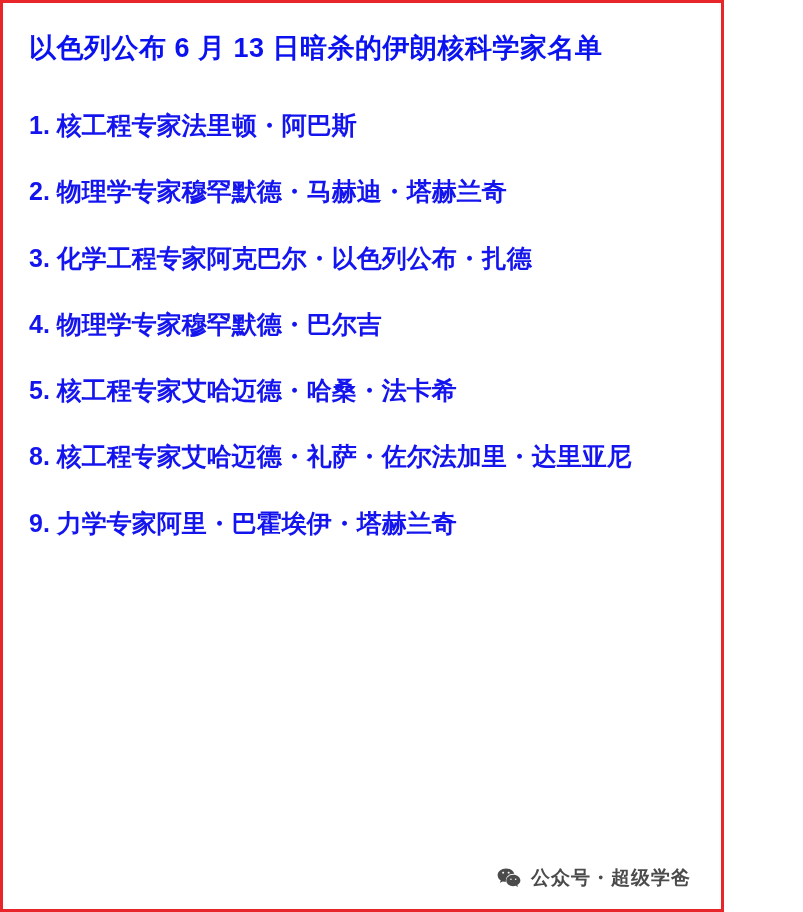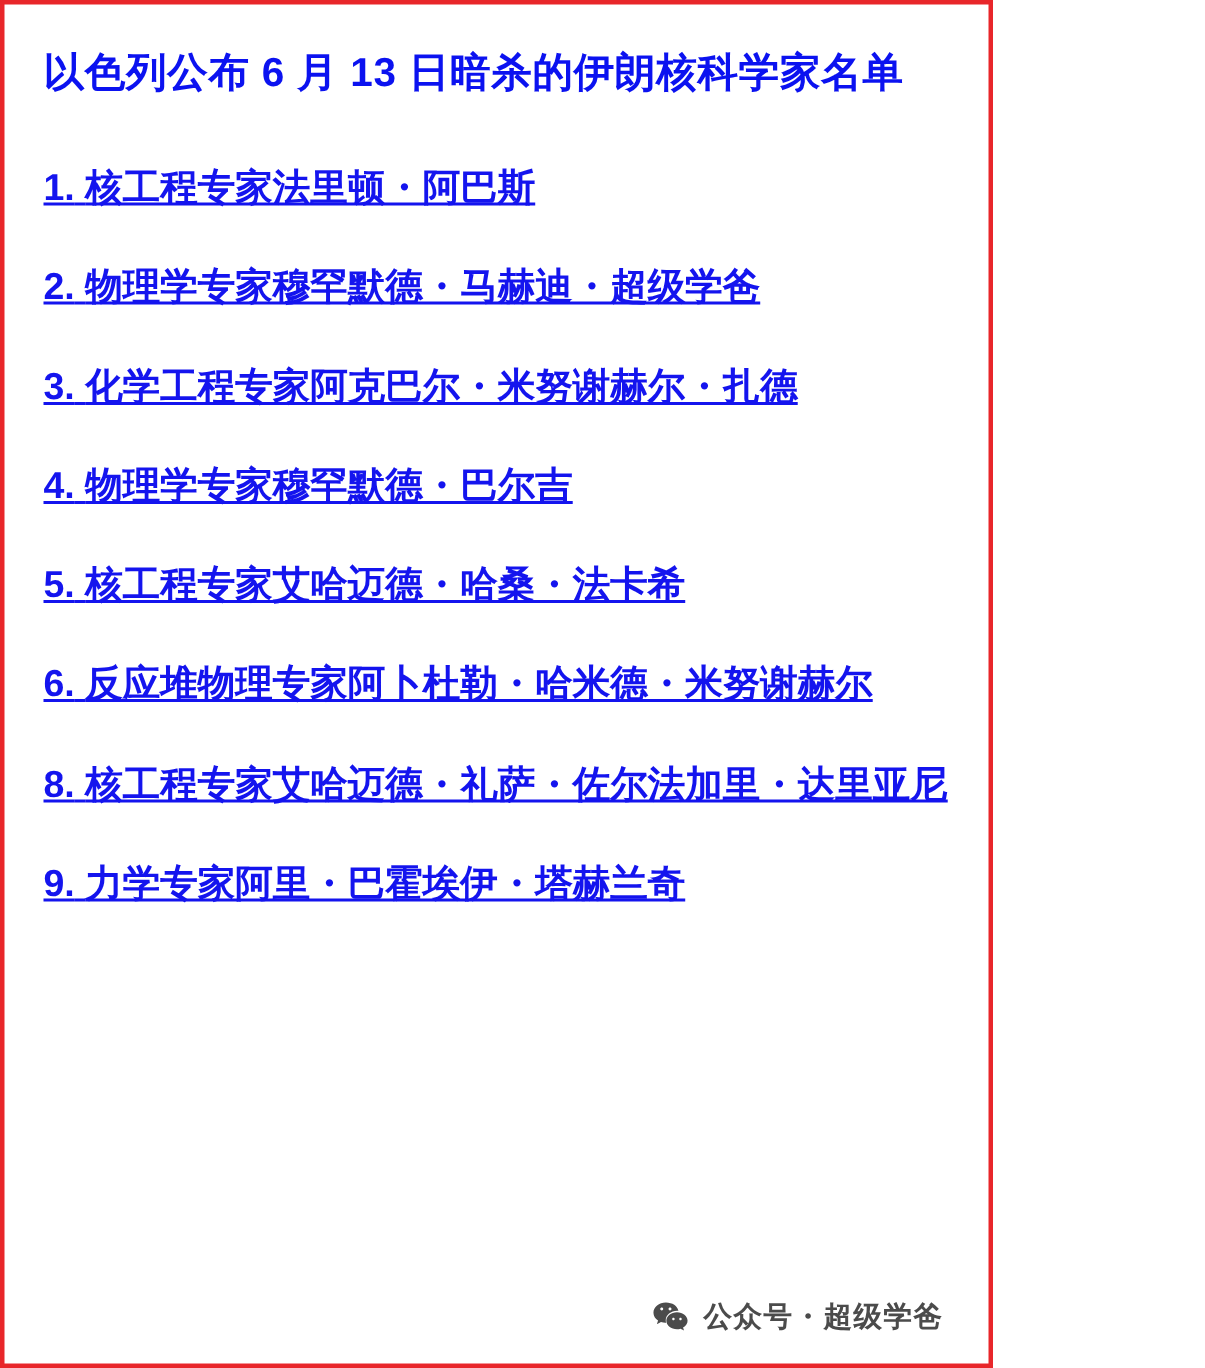--- a/index.html
+++ b/index.html
@@ -9,21 +9,21 @@
   body {
     width: 803px;
     height: 912px;
     background: #ffffff;
     font-family: "Liberation Sans", "DejaVu Sans", sans-serif;
     overflow: hidden;
   }
   .poster {
     position: relative;
     box-sizing: border-box;
-    width: 662px;
+    width: 724px;
     height: 912px;
     background: #ffffff;
     border: 3px solid #e8262a;
     padding: 22px 26px 0 26px;
   }
   .title {
     color: #0b12f0;
     font-size: 27px;
     font-weight: bold;
     letter-spacing: 0.5px;
@@ -34,21 +34,20 @@
   .list {
     margin-top: 44px;
   }
   .list-item {
     color: #1414ee;
     font-size: 25px;
     font-weight: bold;
     line-height: 1.25;
     margin-bottom: 35px;
     white-space: nowrap;
-    text-decoration: underline;
   }
   .list-item .num {
     display: inline;
   }
   .footer {
     position: absolute;
     right: 30px;
     bottom: 18px;
     display: flex;
     align-items: center;
@@ -74,37 +73,33 @@
 
   <h1 class="title">以色列公布 6 月 13 日暗杀的伊朗核科学家名单</h1>
 
   <div class="list">
     <div class="list-item">
       <span class="num">1.</span>
       <span class="txt">核工程专家法里顿・阿巴斯</span>
     </div>
     <div class="list-item">
       <span class="num">2.</span>
-      <span class="txt">物理学专家穆罕默德・马赫迪・超级学爸</span>
+      <span class="txt">物理学专家穆罕默德・马赫迪・塔赫兰奇</span>
     </div>
     <div class="list-item">
       <span class="num">3.</span>
-      <span class="txt">化学工程专家阿克巴尔・米努谢赫尔・扎德</span>
+      <span class="txt">化学工程专家阿克巴尔・以色列公布・扎德</span>
     </div>
     <div class="list-item">
       <span class="num">4.</span>
       <span class="txt">物理学专家穆罕默德・巴尔吉</span>
     </div>
     <div class="list-item">
       <span class="num">5.</span>
       <span class="txt">核工程专家艾哈迈德・哈桑・法卡希</span>
-    </div>
-    <div class="list-item">
-      <span class="num">6.</span>
-      <span class="txt">反应堆物理专家阿卜杜勒・哈米德・米努谢赫尔</span>
     </div>
     <div class="list-item">
       <span class="num">8.</span>
       <span class="txt">核工程专家艾哈迈德・礼萨・佐尔法加里・达里亚尼</span>
     </div>
     <div class="list-item">
       <span class="num">9.</span>
       <span class="txt">力学专家阿里・巴霍埃伊・塔赫兰奇</span>
     </div>
   </div>

